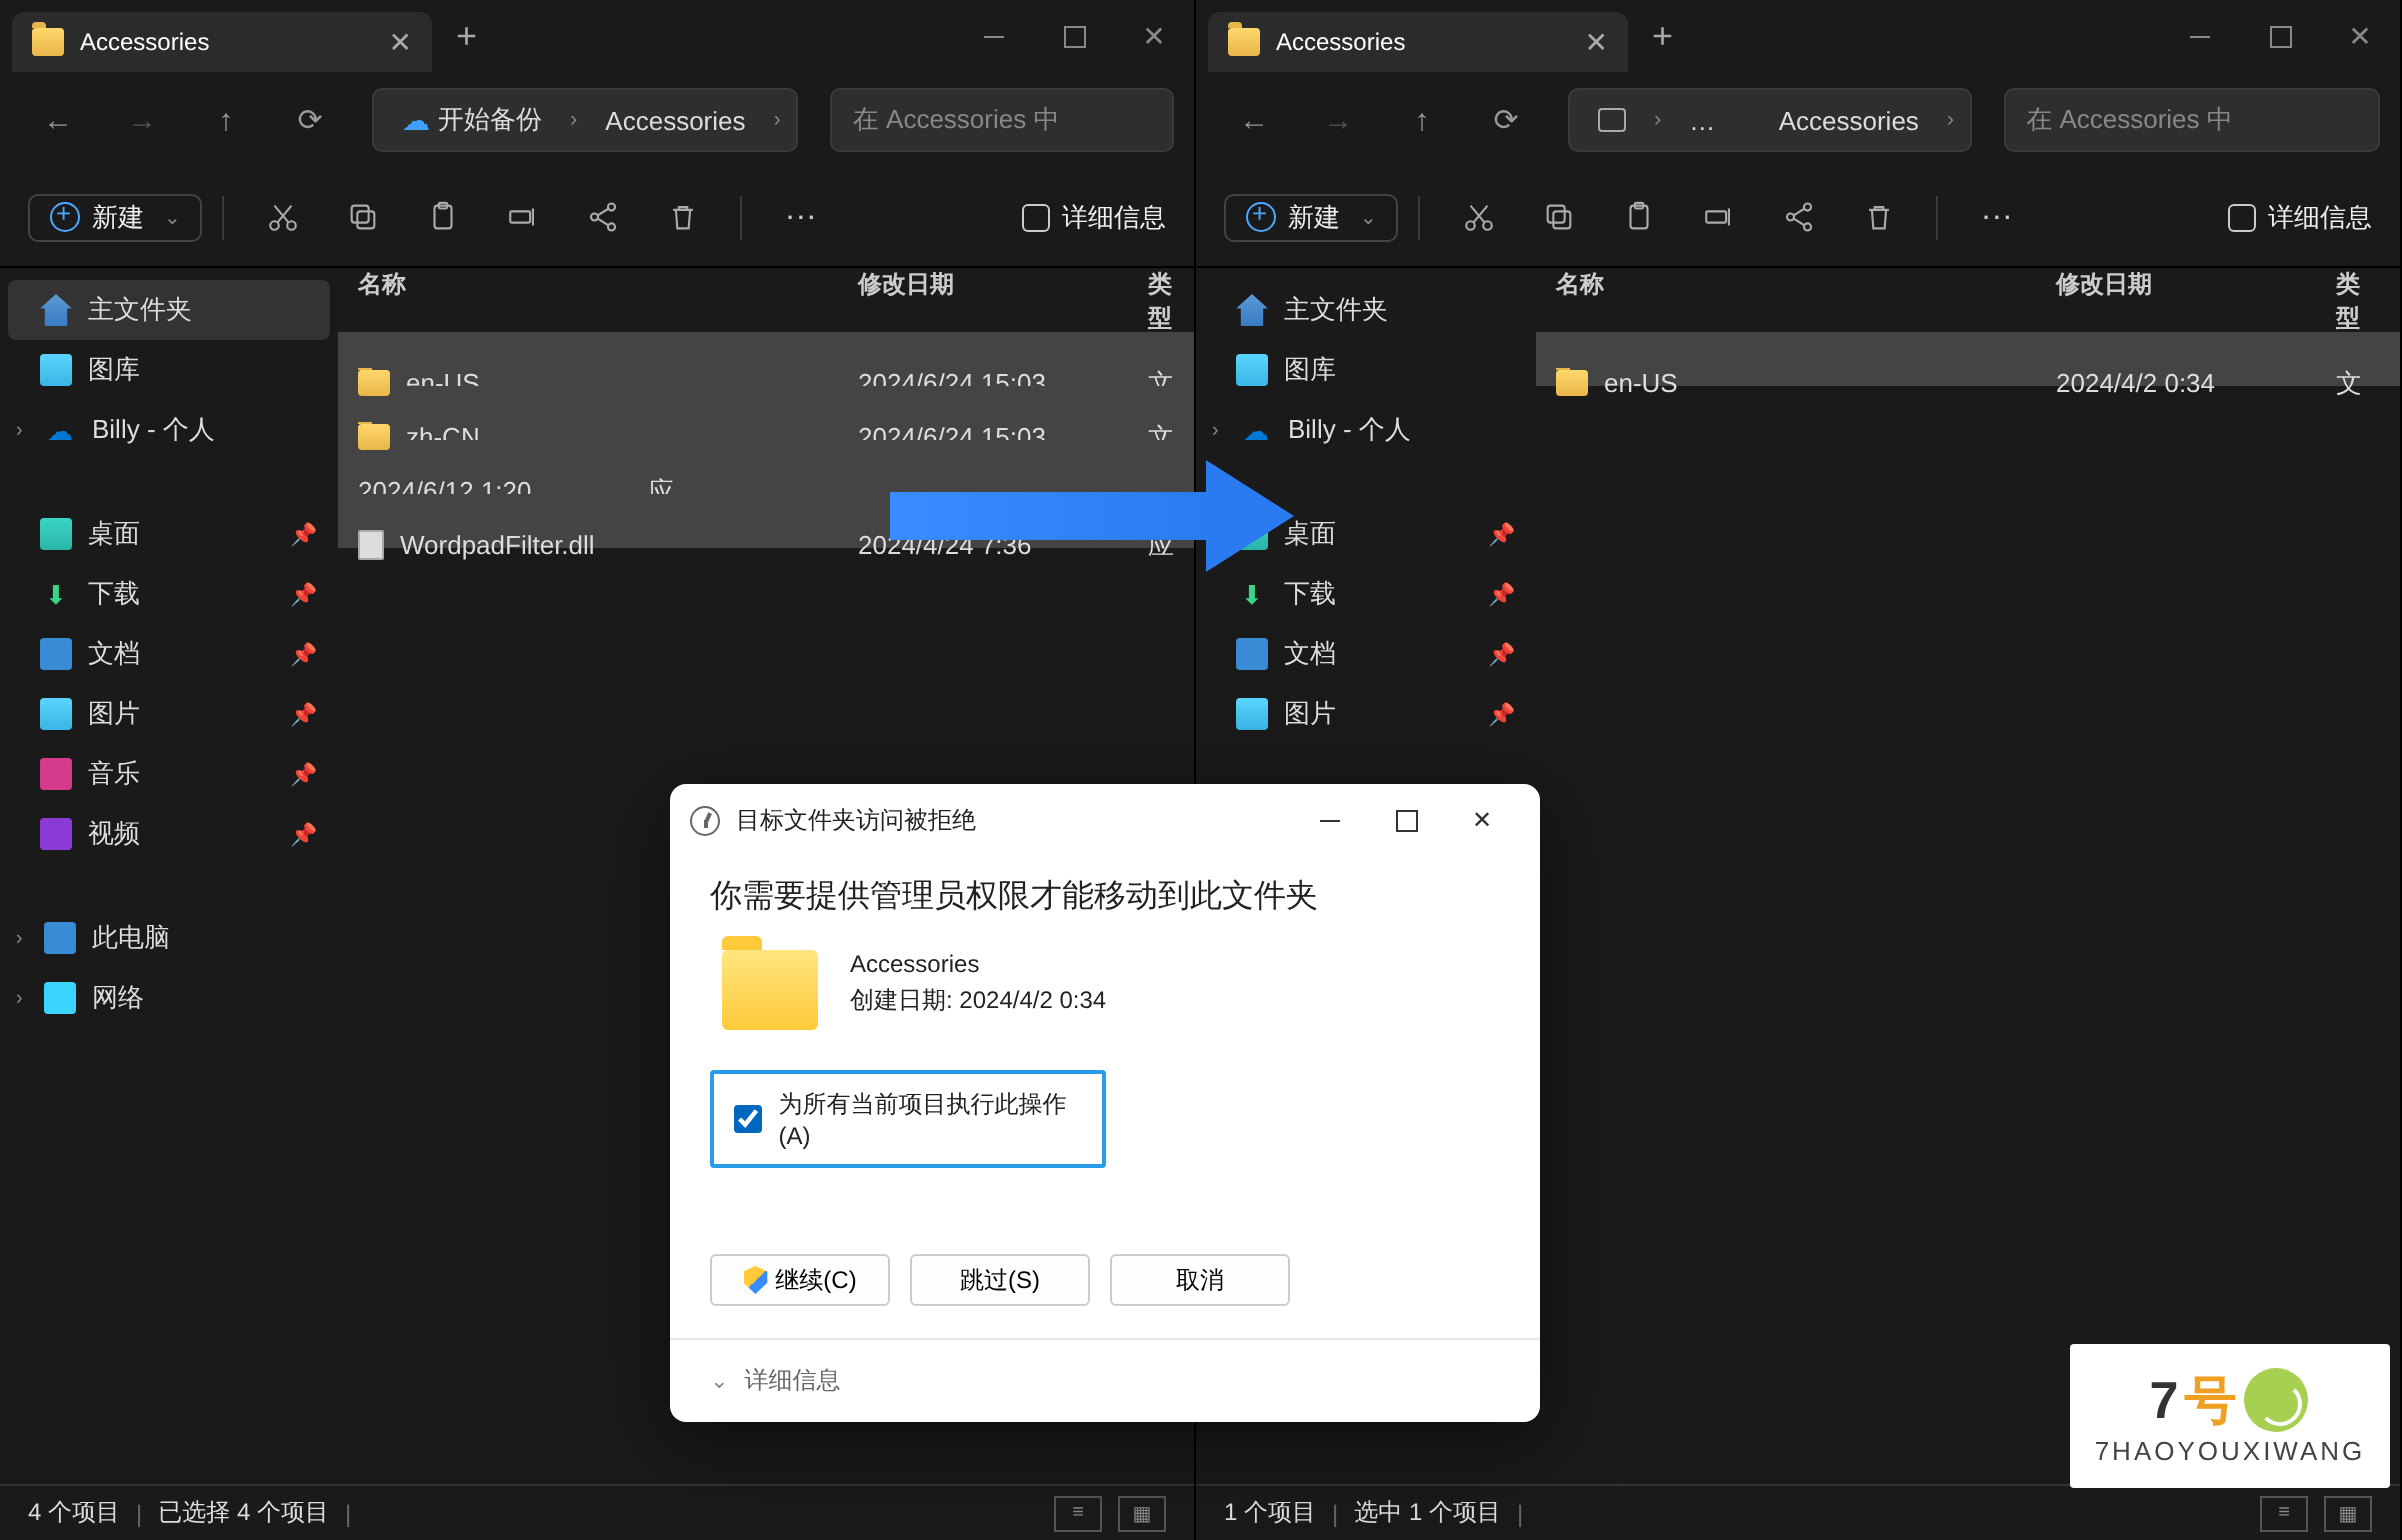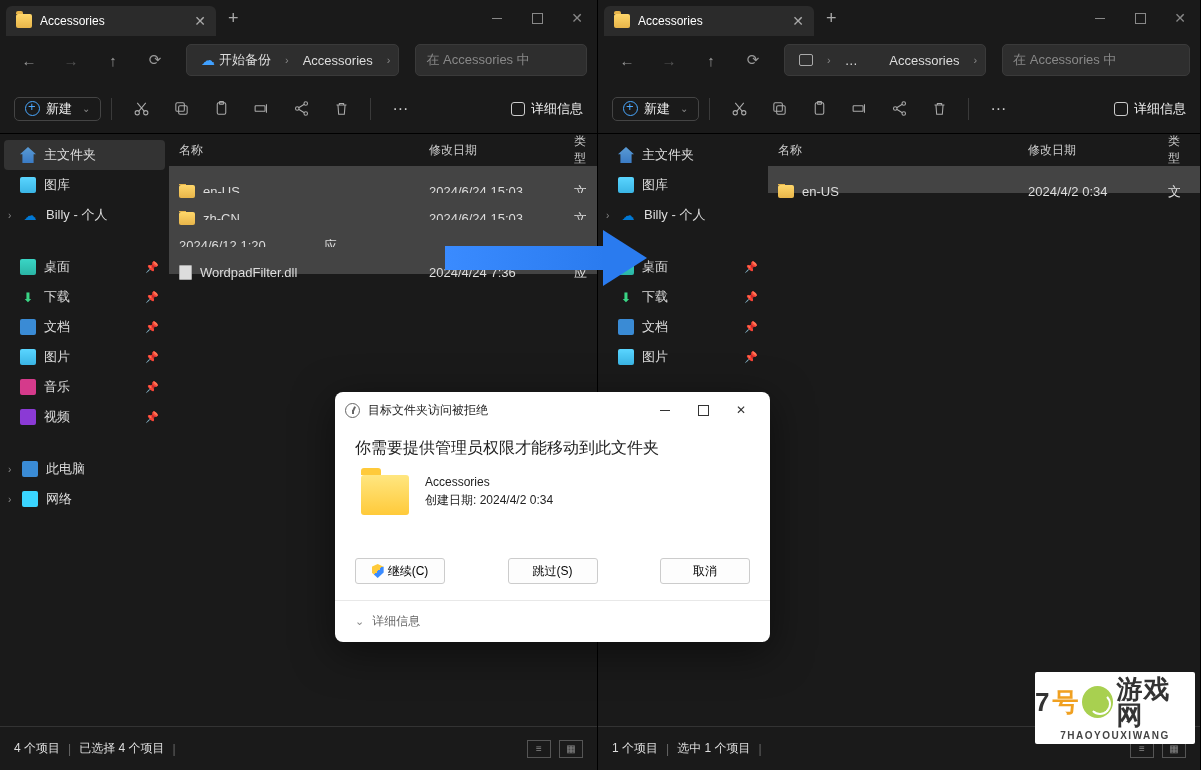--- a/index.html
+++ b/index.html
@@ -135,38 +135,38 @@
 .ic-desktop{background:linear-gradient(#3ad5c5,#2ab5a5);border-radius:2px;}
 .ic-download{color:#3ad585;font-size:14px;}
 .ic-doc{background:#3a8bd5;border-radius:2px;}
 .ic-pic{background:linear-gradient(#5ad5ff,#3ab5e5);border-radius:2px;}
 .ic-music{background:#d53a8b;border-radius:2px;}
 .ic-video{background:#8b3ad5;border-radius:2px;}
 .ic-pc{background:#3a8bd5;border-radius:2px;}
 .ic-net{background:#3ad5ff;border-radius:2px;}
 
 .filepane { flex:1; display:flex; flex-direction:column; background:#1a1a1a;}
-.col-headers { display:flex; height: 32px; align-items:center; font-size:12px; color:#ccc; border-bottom:0;}
+.col-headers { display:flex; height: 32px; font-size:12px; color:#ccc; border-bottom:0;font-weight:bold;}
 .col-headers .col{padding:0 10px;}
 .col-headers .c-name{width:250px;}
 .col-headers .c-date{width:145px;}
 .col-headers .c-type{flex:1;}
 .filepane.right .c-date{width:140px;}
 .file-row { display:flex; height:27px; align-items:center; font-size:13px; color:#ddd; cursor:pointer;}
 .file-row.sel { background:#444; border-radius:0;}
 .file-row .cell{padding:0 10px; display:flex; align-items:center; gap:8px; overflow:hidden; white-space:nowrap;margin-top:24px;}
 .file-row .c-name{width:250px;}
 .file-row .c-date{width:145px;}
 .file-row .c-type{flex:1;}
 .fileicon-folder{width:16px;height:13px;background:linear-gradient(#ffd76a,#e8b54a);border-radius:2px;position:relative;}
 .fileicon-folder::before{content:"";position:absolute;top:-3px;left:0;width:7px;height:3px;background:#e8b54a;border-radius:2px 2px 0 0;}
 .fileicon-page{width:13px;height:15px;background:#e8e8e8;border-radius:1px;position:relative;}
 .fileicon-dll{width:13px;height:15px;background:#ddd;border:1px solid #aaa;border-radius:1px;}
 
-.statusbar { height:44px; background:#1a1a1a; border-top:1px solid #333; display:flex; align-items:center; padding:0 14px; color:#ddd; font-size:12px; gap:4px;}
+.statusbar { height:28px; background:#1a1a1a; border-top:1px solid #333; display:flex; align-items:center; padding:0 14px; color:#ddd; font-size:12px; gap:4px;}
 .statusbar .divider{color:#666;margin:0 4px;}
 .statusbar .flex{flex:1;}
 .statusbar .view-btn{width:24px;height:18px;border:1px solid #555;margin-left:4px;display:flex;align-items:center;justify-content:center;font-size:10px;color:#888;cursor:pointer;}
 
 
 .big-arrow {
   position: absolute;
   left: 445px;
   top: 230px;
   width: 220px;
@@ -218,21 +218,21 @@
 .dialog .d-title .d-controls .d-min::after{content:"";width:10px;height:1px;background:#333;}
 .dialog .d-title .d-controls .d-max::after{content:"";width:9px;height:9px;border:1px solid #333;}
 .dialog .d-body { padding: 10px 20px 16px;}
 .dialog .d-msg { font-size: 16px; margin-bottom: 16px;}
 .dialog .d-folder { display:flex; gap:16px; align-items:flex-start; margin-bottom:20px;}
 .dialog .d-folder .big-folder{width:48px;height:40px;background:linear-gradient(#ffe680,#ffca3a);border-radius:3px;position:relative;margin-left:6px;}
 .dialog .d-folder .big-folder::before{content:"";position:absolute;top:-7px;left:0;width:20px;height:7px;background:#ffca3a;border-radius:3px 3px 0 0;}
 .dialog .d-folder .info{display:flex;flex-direction:column;gap:3px;font-size:12px;}
 .dialog .d-check { display:flex; align-items:center; gap:8px; border:2px solid #2a9be8; padding:7px 10px; border-radius:2px; width:198px; margin-bottom:14px;}
 .dialog .d-check input{width:15px;height:15px;accent-color:#0067c0;}
-.dialog .d-buttons { display:flex; gap:22px; justify-content:space-between;margin-top:43px;}
+.dialog .d-buttons { display:flex; gap:10px; justify-content:flex-start;margin-top:43px;}
 .dialog .d-buttons button { width:90px; height:26px; border:1px solid #ccc; background:#fdfdfd; border-radius:3px; font-size:12px; cursor:pointer; display:flex; align-items:center; justify-content:center; gap:4px;}
 .dialog .d-buttons .shield{width:12px;height:14px;background:linear-gradient(135deg,#ffca3a 50%,#3a8bff 50%);clip-path:polygon(50% 0,100% 20%,100% 60%,50% 100%,0 60%,0 20%);}
 .dialog .d-footer { border-top:1px solid #e8e8e8; padding:12px 20px; display:flex; align-items:center; gap:8px; color:#666;}
 .dialog .d-footer .chev{font-size:11px;color:#888;}
 
 
 .watermark {
   position: absolute;
   right: 6px;
   bottom: 26px;
@@ -245,21 +245,21 @@
   align-items:center;
   justify-content:center;
   border-radius:2px;
 }
 .watermark .logo-line{display:flex;align-items:center;gap:2px;font-family:"SimHei","Microsoft YaHei";font-weight:900;font-size:26px;letter-spacing:1px;line-height:1;}
 .watermark .logo-line .seven{color:#333;font-size:26px;}
 .watermark .logo-line .hao{color:#f0a020;}
 .watermark .logo-line .glob{width:32px;height:32px;border-radius:50%;background:#a8d050;position:relative;margin:0 1px;}
 .watermark .logo-line .glob::after{content:"";position:absolute;left:7px;top:7px;width:18px;height:18px;border:2px solid #fff;border-radius:50%;border-top-color:transparent;border-left-color:transparent;}
 .watermark .logo-line .wang{color:#333;}
-.watermark .sub{font-size:10px;letter-spacing:1.5px;color:#444;margin-top:2px;font-weight:bold;}
+.watermark .sub{font-size:13px;letter-spacing:1.5px;color:#444;margin-top:2px;font-weight:normal;}
 </style>
 </head>
 <body>
 
 <div class="window left">
   <div class="titlebar">
     <div class="tab">
       <span class="tab-icon"></span>
       <span>Accessories</span>
       <span class="close">✕</span>
@@ -619,36 +619,39 @@
   </div>
   <div class="d-body">
     <div class="d-msg">你需要提供管理员权限才能移动到此文件夹</div>
     <div class="d-folder">
       <div class="big-folder"></div>
       <div class="info">
         <span>Accessories</span>
         <span>创建日期: 2024/4/2 0:34</span>
       </div>
     </div>
+    <label class="d-check">
+      <input type="checkbox" checked="" style="">
+      <span>为所有当前项目执行此操作(A)</span>
+    </label>
     <div class="d-buttons">
       <button>
           <span class="shield"></span>
           <span>继续(C)</span>
         </button>
       <button>跳过(S)</button>
       <button>取消</button>
     </div>
   </div>
   <div class="d-footer">
     <span class="chev">⌄</span>
     <span>详细信息</span>
   </div>
 </div>
 
 <div class="watermark">
   <div class="logo-line">
     <span class="seven">7</span>
     <span class="hao">号</span>
     <span class="glob"></span>
-    <span class="wang" style="color:#333;"><span>游戏</span><span>网</span></span>
   </div>
   <div class="sub">7HAOYOUXIWANG</div>
 </div>
 
 </body></html>

